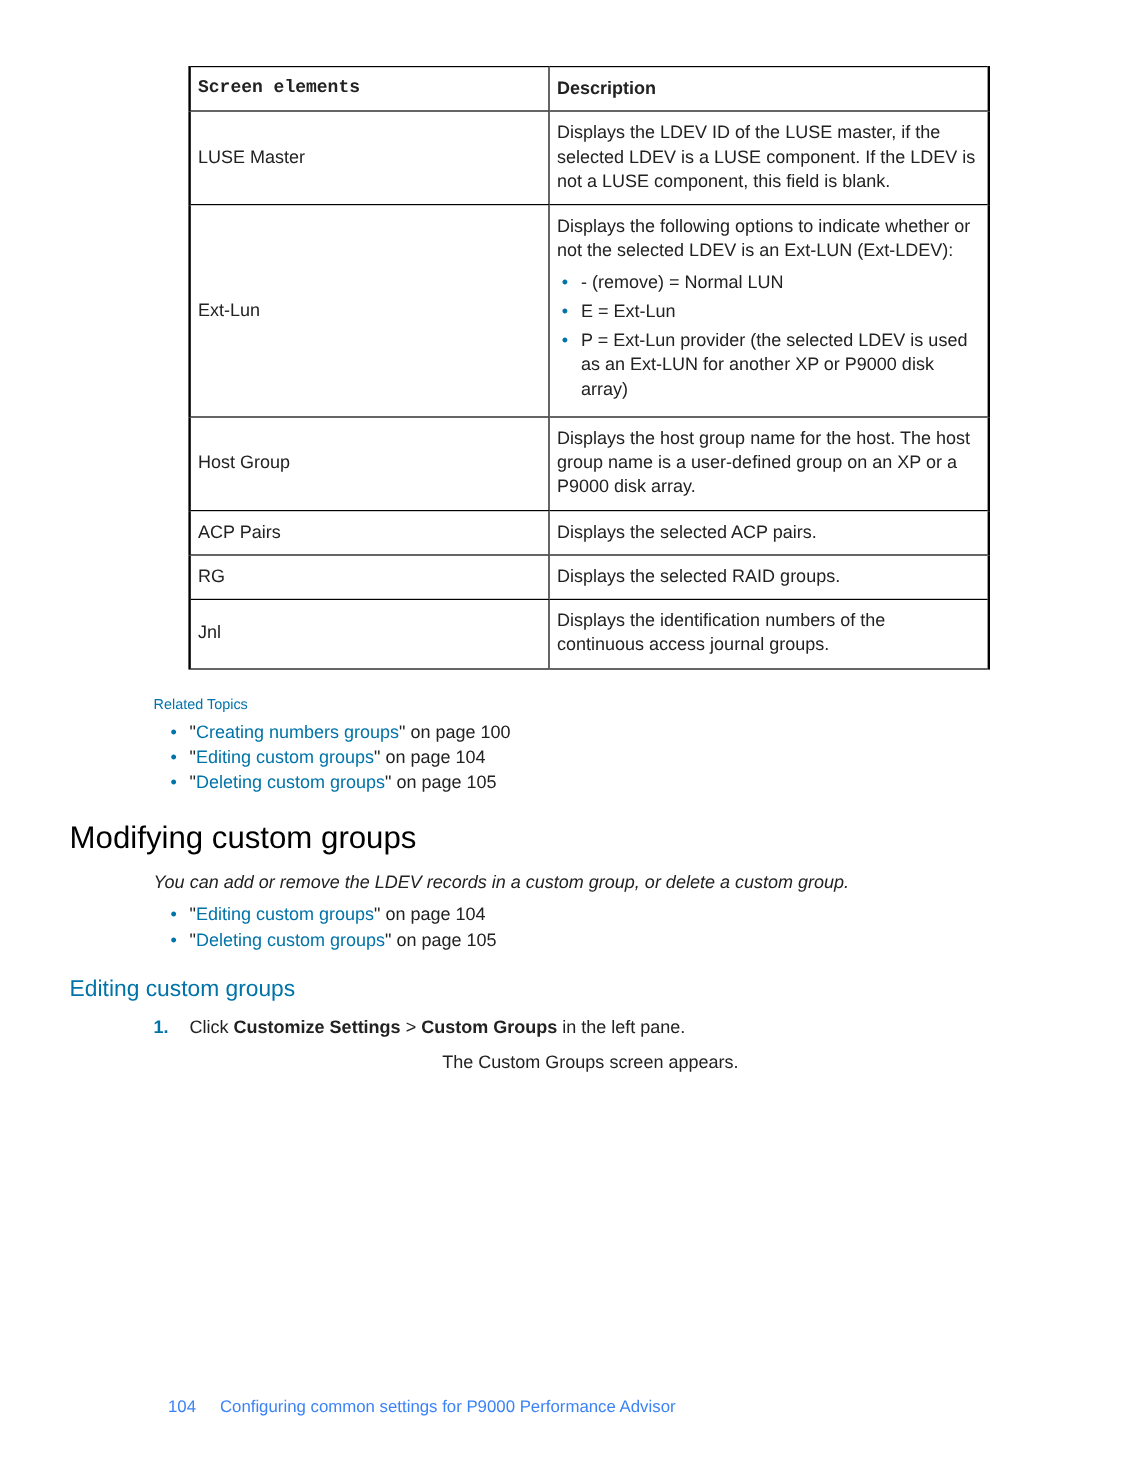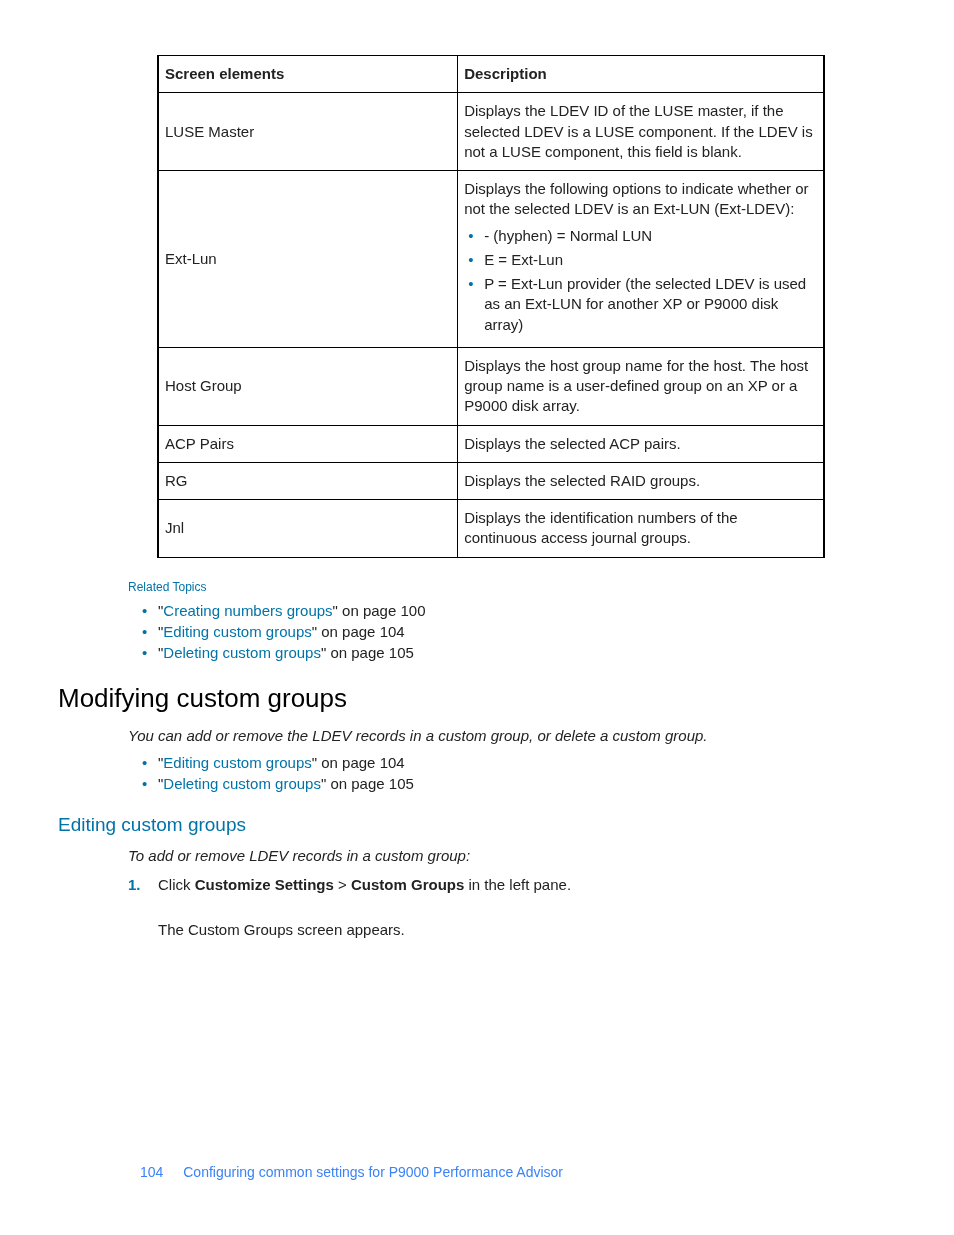--- a/index.html
+++ b/index.html
@@ -29,21 +29,21 @@
     padding: 8px 10px 8px 6px;
     text-align: left;
     vertical-align: middle;
     font-size: 15px;
     line-height: 1.35;
   }
   table th {
     font-weight: bold;
     font-size: 15px;
   }
-  .col-se { width: 45%; }
+  .col-se { width: 45%; font-family: Liberation Mono, monospace; }
   .col-desc { width: 55%; }
   .outer-left { border-left: 2px solid #000; }
   .outer-right { border-right: 2px solid #000; }
   .inner-divider-left { border-left: 1px solid #000; }
   .sub-bullets {
     list-style: none;
     margin: 6px 0 0 0;
     padding: 0;
   }
   .sub-bullets li {
@@ -117,23 +117,24 @@
     line-height: 1.4;
   }
   .ol-steps li .num {
     position: absolute;
     left: 0;
     top: 0;
     color: #0073a8;
     font-weight: bold;
   }
   .step-after {
-    margin-top: 24px;
+    margin-top: 8px;
     display: block;
     font-weight: normal;
+    text-align: center;
   }
   .footer {
     position: absolute;
     bottom: 55px;
     left: 140px;
     font-size: 14px;
     color: #3b82f6;
   }
   .footer .pnum {
     margin-right: 16px;
@@ -154,21 +155,21 @@
     </tr>
     <tr>
       <td class="outer-left">LUSE Master</td>
       <td class="inner-divider-left outer-right">Displays the LDEV ID of the LUSE master, if the selected LDEV is a LUSE component. If the LDEV is not a LUSE component, this field is blank.</td>
     </tr>
     <tr>
       <td class="outer-left">Ext-Lun</td>
       <td class="inner-divider-left outer-right">
         <div>Displays the following options to indicate whether or not the selected LDEV is an Ext-LUN (Ext-LDEV):</div>
         <ul class="sub-bullets">
-          <li>- (hyphen) = Normal LUN</li>
+          <li>- (remove) = Normal LUN</li>
           <li>E = Ext-Lun</li>
           <li>P = Ext-Lun provider (the selected LDEV is used as an Ext-LUN for another XP or P9000 disk array)</li>
         </ul>
       </td>
     </tr>
     <tr>
       <td class="outer-left">Host Group</td>
       <td class="inner-divider-left outer-right">Displays the host group name for the host. The host group name is a user-defined group on an XP or a P9000 disk array.</td>
     </tr>
     <tr>
@@ -205,21 +206,20 @@
     <ul class="ul-links">
       <li>
         <span>"</span><span class="link">Editing custom groups</span><span>" on page 104</span>
       </li>
       <li>
         <span>"</span><span class="link">Deleting custom groups</span><span>" on page 105</span>
       </li>
     </ul>
 
     <div class="h-sub">Editing custom groups</div>
-    <div class="body-text">To add or remove LDEV records in a custom group:</div>
     <ol class="ol-steps">
       <li>
         <span class="num">1.</span>
         <span>Click </span><span class="bold">Customize Settings</span><span> &gt; </span><span class="bold">Custom Groups</span><span> in the left pane.</span>
         <span class="step-after">The Custom Groups screen appears.</span>
       </li>
     </ol>
   </div>
 
 </div>

